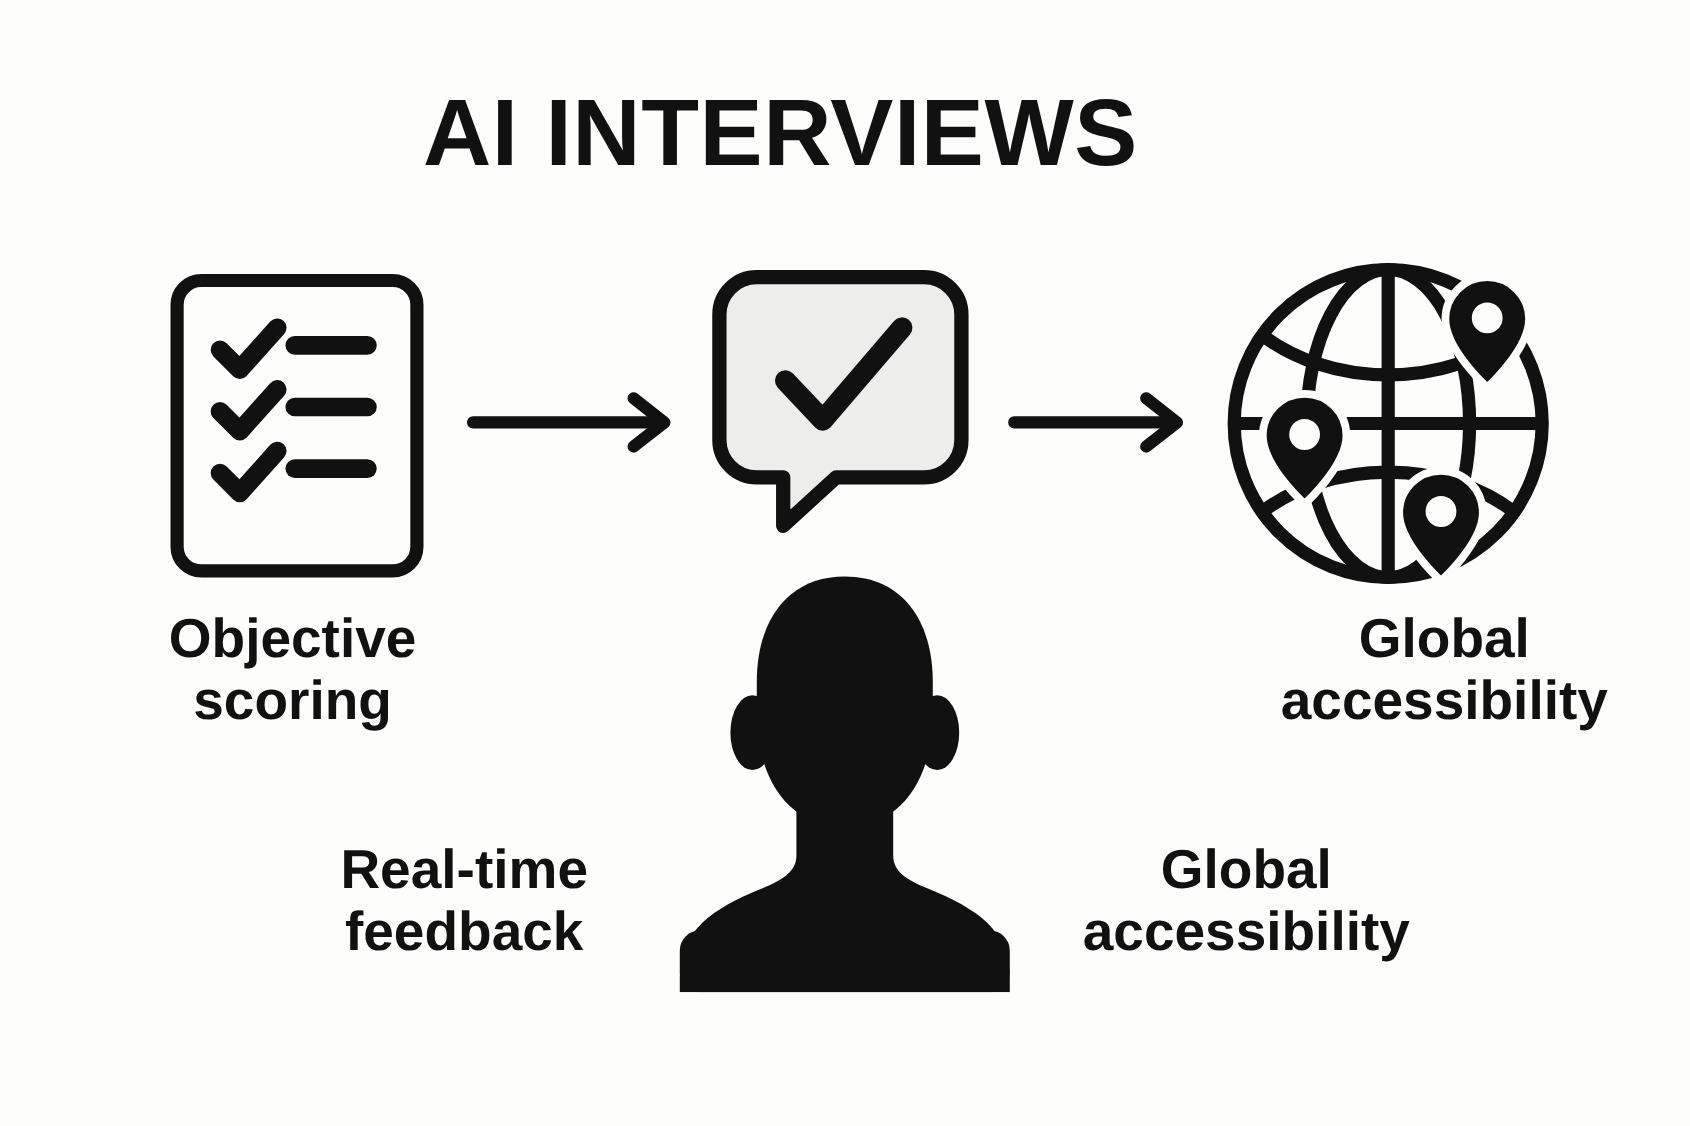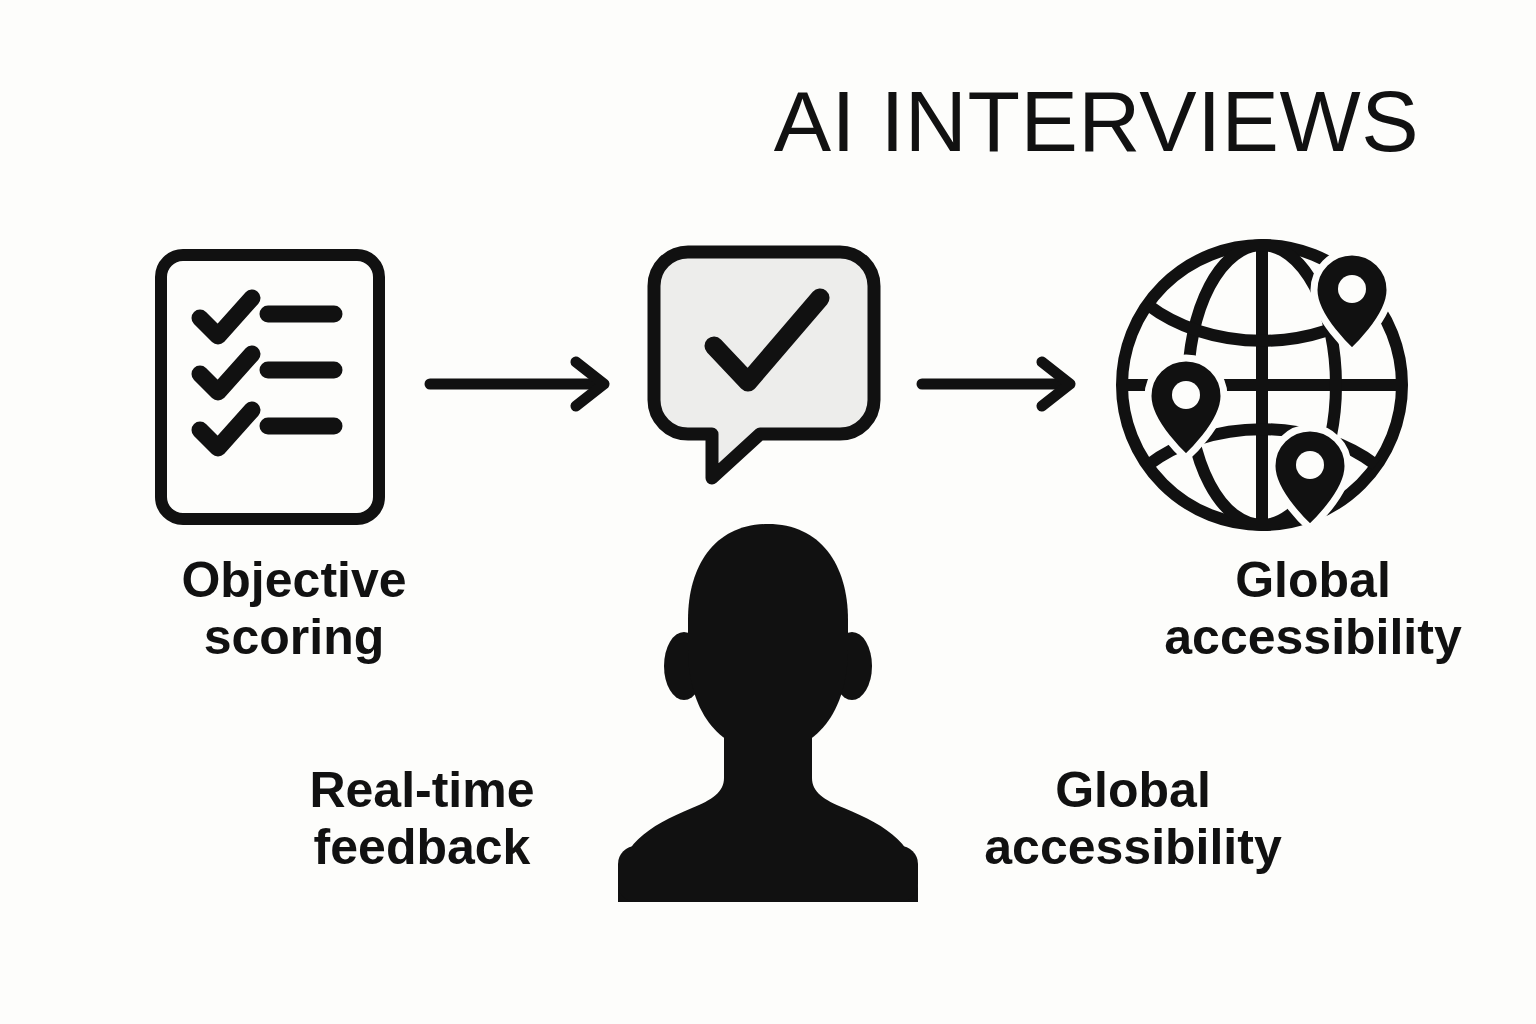--- a/index.html
+++ b/index.html
@@ -20,23 +20,23 @@
     height: 1024px;
     background: #fdfdfb;
   }
 
   
   .title {
     position: absolute;
     left: 0;
     top: 78px;
     width: 1419px;
-    text-align: right;
+    text-align: center;
     font-size: 86px;
-    font-weight: 400;
+    font-weight: 700;
     letter-spacing: 0.5px;
     color: #111111;
     line-height: 1.0;
     white-space: nowrap;
   }
 
   
   .icon-box {
     position: absolute;
   }
@@ -54,21 +54,21 @@
   .label {
     position: absolute;
     text-align: center;
     color: #111111;
     font-weight: 700;
     font-size: 50px;
     line-height: 1.14;
     white-space: pre-line;
   }
   #label-objective-scoring {
-    left: 112px; top: 552px; width: 364px;
+    left: 84px; top: 552px; width: 364px;
   }
   #label-global-accessibility-top {
     left: 1128px; top: 552px; width: 370px;
   }
   #label-real-time-feedback {
     left: 252px; top: 762px; width: 340px;
   }
   #label-global-accessibility-bottom {
     left: 940px; top: 762px; width: 386px;
   }

